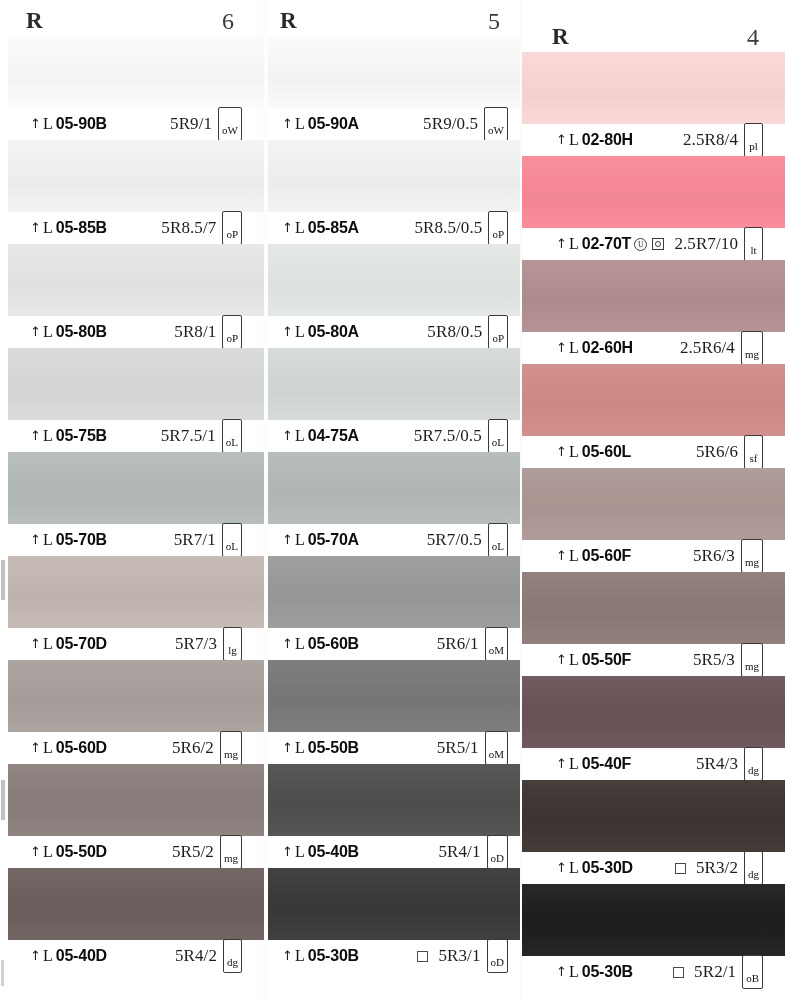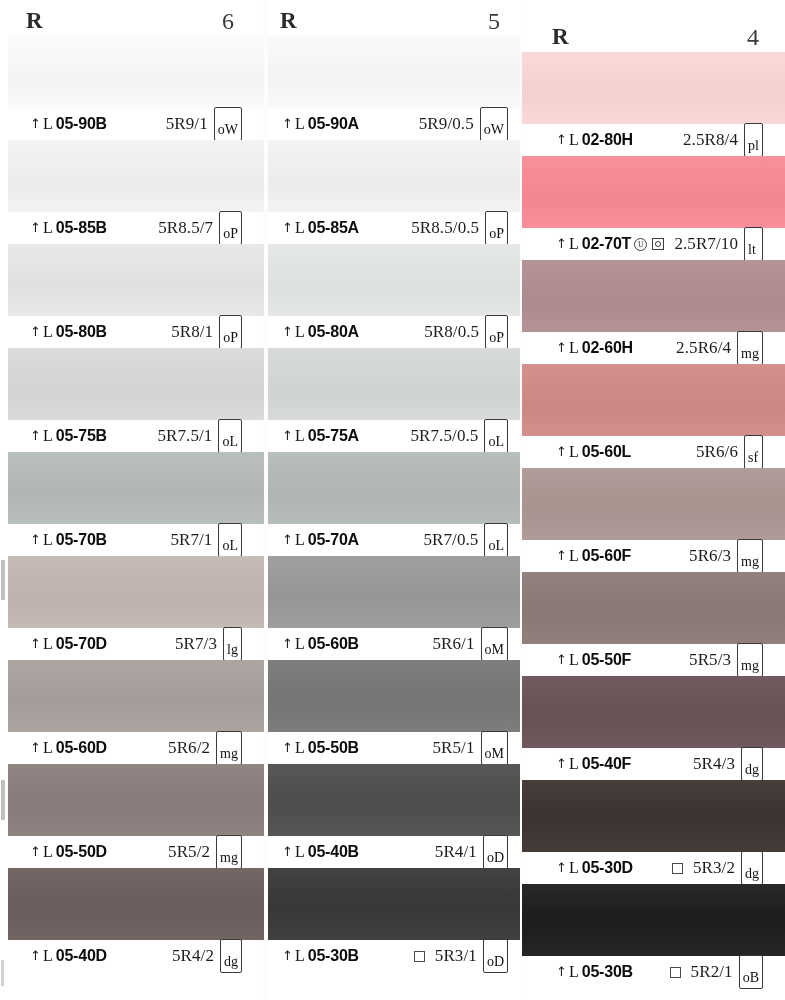--- a/index.html
+++ b/index.html
@@ -202,22 +202,22 @@
   }
   .tone-tag {
     display: inline-block;
     min-width: 19px;
     padding: 16px 3px;
     height: 13px;
     line-height: 12px;
     border: 1px solid #3a3a3a;
     border-radius: 2px;
     box-sizing: border-box;
-    font-size: 14px;
-    text-align: left;
+    font-size: 11px;
+    text-align: center;
     color: #111111;
     font-family: "Liberation Serif", serif;
     background: #ffffff;
   }
 
   
   .edge-artifact {
     position: absolute;
     left: 1px;
     width: 4px;
@@ -427,21 +427,21 @@
                 <span class="tone-tag">oP</span>
               </span>
             </div>
           </div>
           <div class="swatch-row">
             <div class="chip" style="background: rgb(213, 218, 215);"></div>
             <div class="label-bar">
               <span class="code-group">
                 <span class="arrow-up">↑</span>
                 <span class="code-l">L</span>
-                <span class="code-num">05-75A</span>
+                <span class="code-num">04-75A</span>
               </span>
               <span class="spacer"></span>
               <span class="right-group">
                 <span class="munsell">5R7.5/0.5</span>
                 <span class="tone-tag">oL</span>
               </span>
             </div>
           </div>
           <div class="swatch-row">
             <div class="chip" style="background: rgb(181, 187, 185);"></div>

